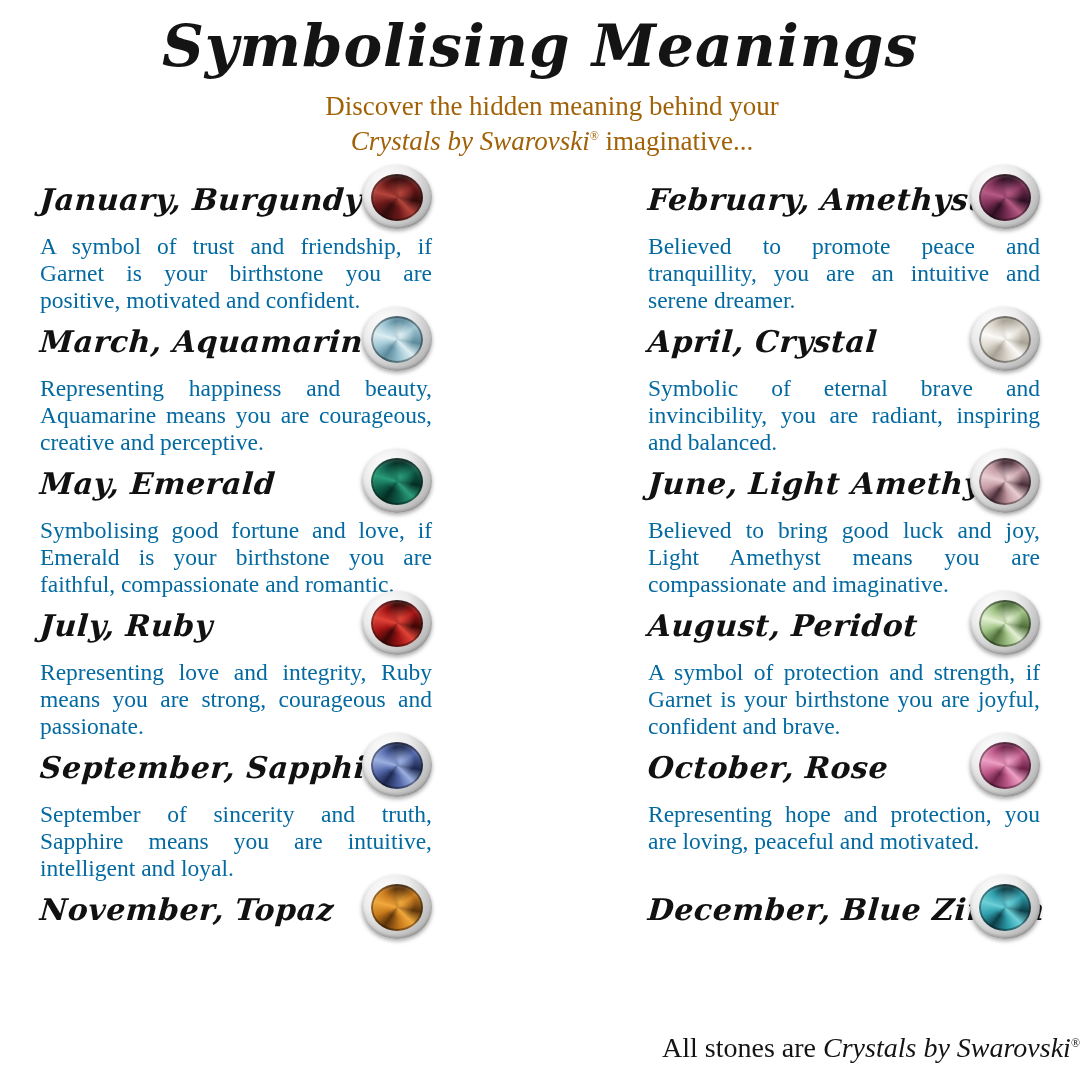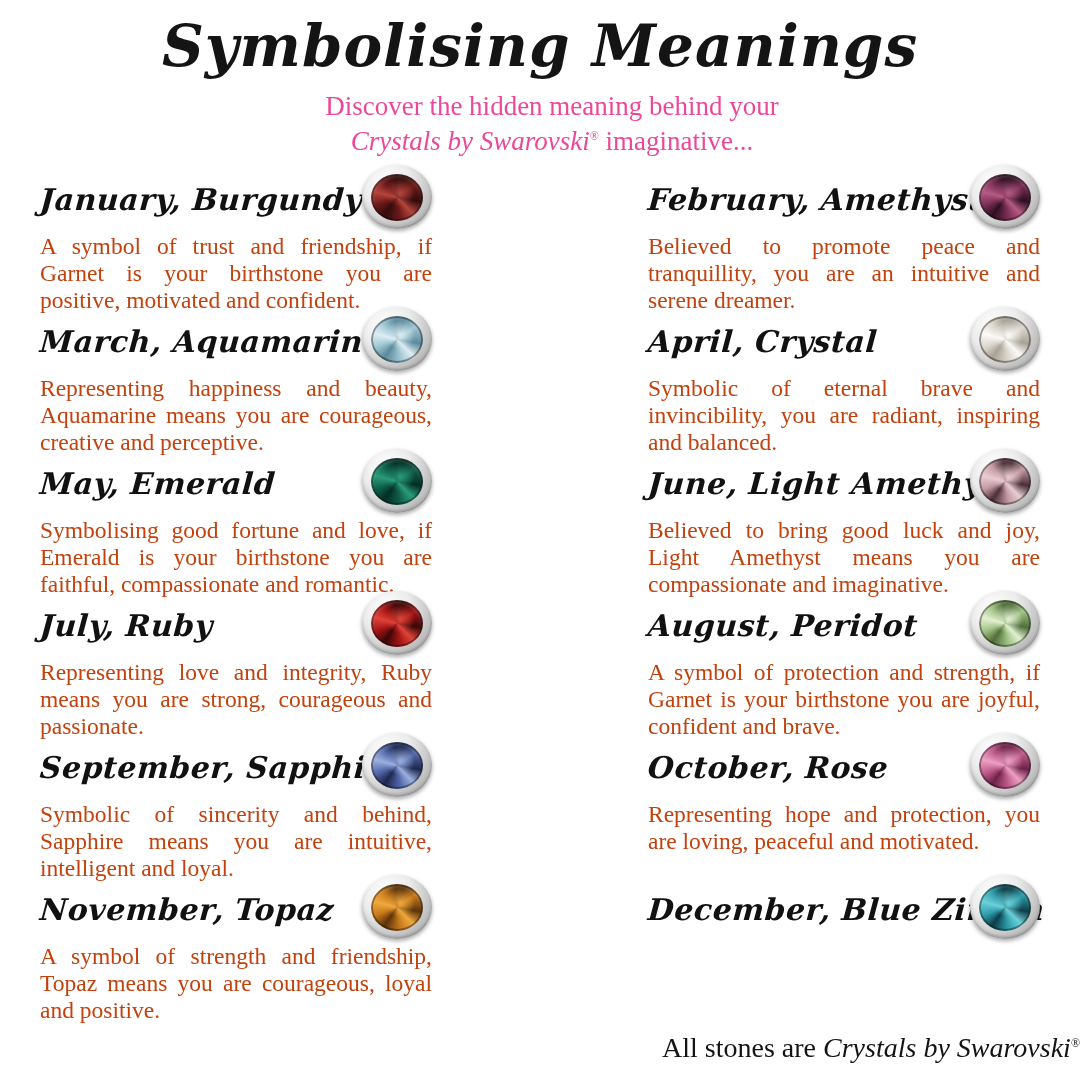--- a/index.html
+++ b/index.html
@@ -11,21 +11,21 @@
     overflow:hidden;
     display:flex;flex-direction:column;
   }
   .header{text-align:center;padding-top:16px;}
   .title{
     font-family:"DejaVu Serif","Liberation Serif",serif;
     font-style:italic;font-weight:bold;
     font-size:58px;line-height:1.05;
     letter-spacing:1px;color:#141414;margin:0;
   }
-  .subtitle{font-size:27px;line-height:1.3;margin-top:12px;color:#ec4899;margin-left:24px;}
+  .subtitle{font-size:27px;line-height:1.3;margin-top:12px;color:#a16207;margin-left:24px;}
   .subtitle .brand{font-style:italic;}
   sup.reg{font-size:12px;vertical-align:super;line-height:0;}
   .grid{
     display:grid;
     grid-template-columns:392px 392px;
     column-gap:216px;
     grid-auto-rows:142px;
     padding:14px 36px 0 40px;
     flex:1 0 auto;
   }
@@ -55,21 +55,21 @@
       conic-gradient(from 20deg,
         var(--gd) 0deg, var(--g) 35deg, var(--gd) 80deg, var(--gl) 115deg,
         var(--g) 150deg, var(--gd) 195deg, var(--g) 230deg, var(--gl) 265deg,
         var(--g) 300deg, var(--gd) 335deg, var(--gd) 360deg);
     box-shadow:inset 0 0 0 2px rgba(0,0,0,.38), inset 0 2px 4px rgba(255,255,255,.25);
   }
   .desc{
     margin:8px 0 0 0;
     font-size:23.5px;line-height:27px;
     text-align:justify;
-    color:#c2410c;
+    color:#0369a1;
   }
   .footer{
     text-align:right;
     font-size:28px;
     padding-bottom:16px;
     color:#141414;
   }
   .footer .brand{font-style:italic;}
 </style>
 </head>
@@ -165,41 +165,40 @@
     <p class="desc">A symbol of protection and strength, if Garnet is your birthstone you are joyful, confident and brave.</p>
   </section>
 
   <section class="entry">
     <div class="entry-head">
       <h2 class="month">September, Sapphire</h2>
       <span class="stone" style="--g: #5468aa; --gd: #1c2850; --gl: #9cb0e0;">
           <span class="gem"></span>
         </span>
     </div>
-    <p class="desc">Symbolic of sincerity and behind, Sapphire means you are intuitive, intelligent and loyal.</p>
+    <p class="desc">September of sincerity and truth, Sapphire means you are intuitive, intelligent and loyal.</p>
   </section>
 
   <section class="entry">
     <div class="entry-head">
       <h2 class="month">October, Rose</h2>
       <span class="stone" style="--g: #c05c8c; --gd: #6e2248; --gl: #eda0c4;">
           <span class="gem"></span>
         </span>
     </div>
     <p class="desc">Representing hope and protection, you are loving, peaceful and motivated.</p>
   </section>
 
   <section class="entry">
     <div class="entry-head">
       <h2 class="month">November, Topaz</h2>
       <span class="stone" style="--g: #c87a1c; --gd: #5c330a; --gl: #f0a83c;">
           <span class="gem"></span>
         </span>
     </div>
-    <p class="desc">A symbol of strength and friendship, Topaz means you are courageous, loyal and positive.</p>
   </section>
 
   <section class="entry">
     <div class="entry-head">
       <h2 class="month">December, Blue Zircon</h2>
       <span class="stone" style="--g: #2e9eac; --gd: #0c3e48; --gl: #6cd0d8;">
           <span class="gem"></span>
         </span>
     </div>
   </section>

